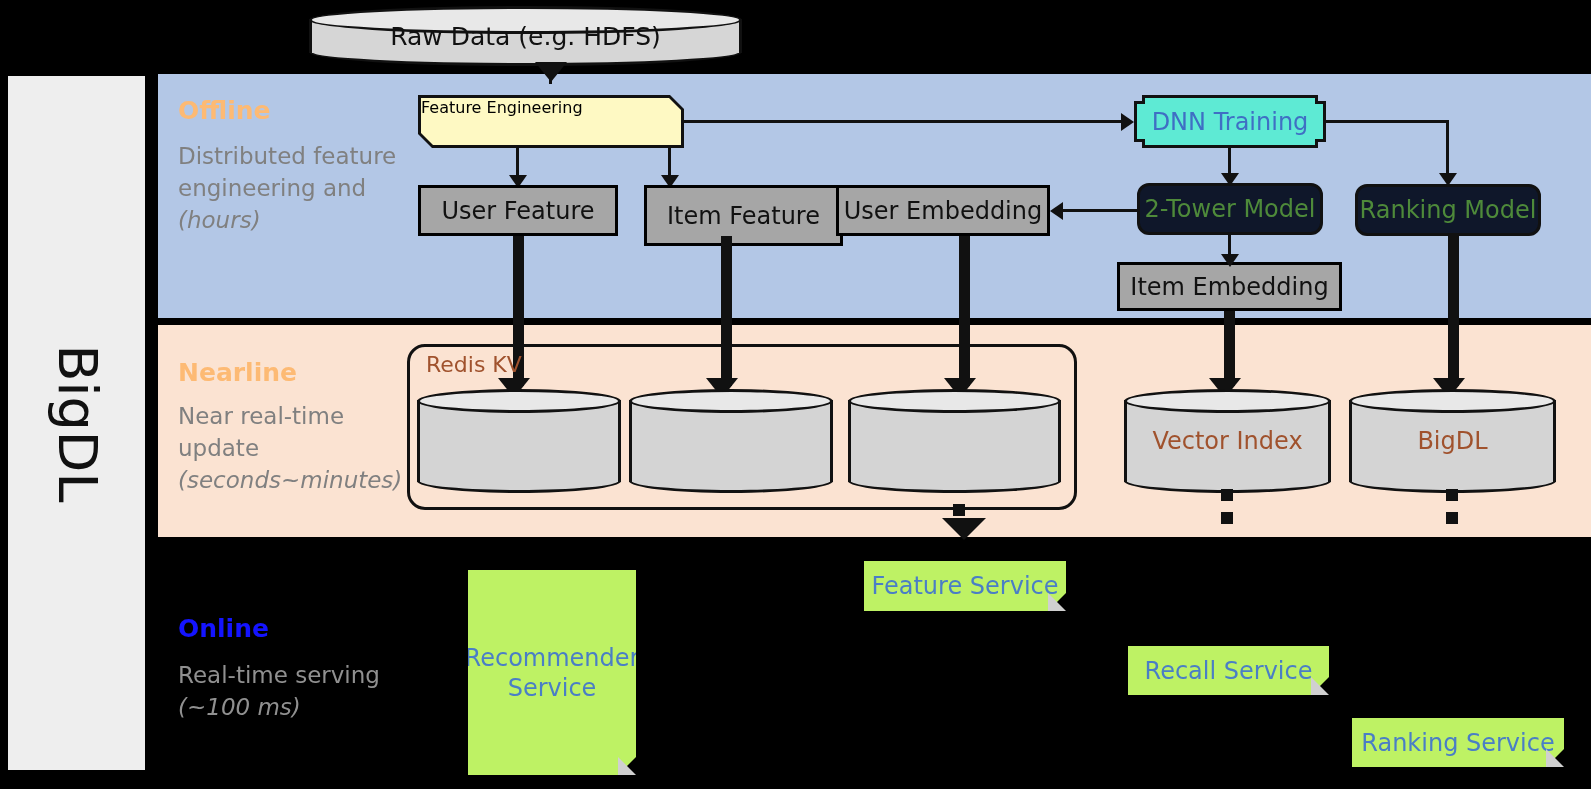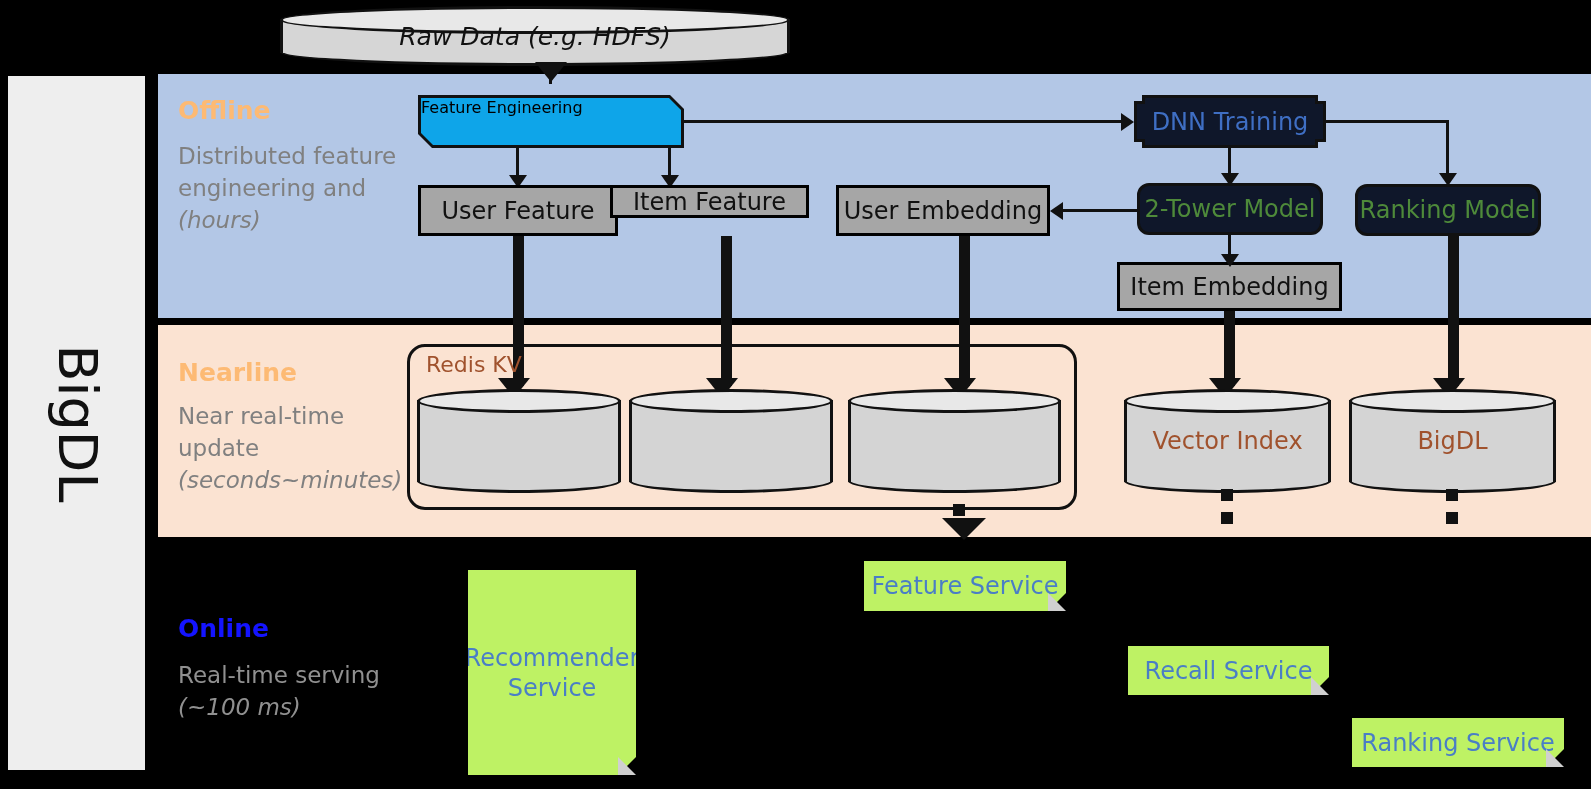--- a/index.html
+++ b/index.html
@@ -40,46 +40,46 @@
   .greybox{background:#a6a6a6;border:3px solid #000;color:#111;font-size:24px;}
 
   
   .procbox{background:#0f172a;border:3px solid #111;border-radius:12px;font-size:24px;}
   .procbox.green{color:#4e8a3a;}
   #fe-outline{position:absolute;left:418px;top:95px;width:266px;height:53px;
     clip-path:polygon(0 0, calc(100% - 14px) 0, 100% 14px, 100% 100%, 14px 100%, 0 calc(100% - 14px));
     background:#111;}
   #fe-inner{position:absolute;left:421px;top:98px;width:260px;height:47px;
     clip-path:polygon(0 0, calc(100% - 12px) 0, 100% 12px, 100% 100%, 12px 100%, 0 calc(100% - 12px));
-    background:#0ea5e9;}
+    background:#fef9c3;}
 
   
   #dnn-outline{position:absolute;left:1134px;top:95px;width:192px;height:53px;background:#111;
     clip-path:polygon(8px 0,calc(100% - 8px) 0,calc(100% - 8px) 6px,100% 6px,100% calc(100% - 6px),
       calc(100% - 8px) calc(100% - 6px),calc(100% - 8px) 100%,8px 100%,8px calc(100% - 6px),
       0 calc(100% - 6px),0 6px,8px 6px);}
-  #dnn-inner{position:absolute;left:1137px;top:98px;width:186px;height:47px;background:#0f172a;
+  #dnn-inner{position:absolute;left:1137px;top:98px;width:186px;height:47px;background:#5eead4;
     clip-path:polygon(8px 0,calc(100% - 8px) 0,calc(100% - 8px) 6px,100% 6px,100% calc(100% - 6px),
       calc(100% - 8px) calc(100% - 6px),calc(100% - 8px) 100%,8px 100%,8px calc(100% - 6px),
       0 calc(100% - 6px),0 6px,8px 6px);
     display:flex;align-items:center;justify-content:center;color:#3f6fc4;font-size:24px;}
 
   
   .cyl{position:absolute;}
   .cyl .body{position:absolute;left:0;right:0;top:11px;bottom:11px;background:#d4d4d4;
              border-left:3px solid #111;border-right:3px solid #111;}
   .cyl .top{position:absolute;left:0;right:0;top:0;height:24px;border-radius:50%;
             background:#e8e8e8;border:3px solid #111;box-sizing:border-box;}
   .cyl .bot{position:absolute;left:0;right:0;bottom:0;height:24px;border-radius:50%;
             background:#d4d4d4;border:3px solid #111;box-sizing:border-box;}
   .cyl .lbl{position:absolute;left:0;right:0;top:0;bottom:0;display:flex;align-items:center;
             justify-content:center;color:#a0522d;font-size:24px;z-index:3;}
 
   
-  #raw-data{left:280px;top:6px;width:510px;height:60px;font-style:italic;}
+  #raw-data{left:309px;top:6px;width:433px;height:60px;}
   #raw-data .top{height:28px;background:#e8e8e8;}
   #raw-data .bot{height:28px;background:#d6d6d6;}
   #raw-data .body{top:13px;bottom:13px;background:#d6d6d6;}
   #raw-data .lbl{color:#111;font-size:25px;}
 
   
   #redis-kv{position:absolute;left:407px;top:344px;width:664px;height:160px;
             border:3px solid #111;border-radius:18px;background:transparent;}
   #redis-kv-label{position:absolute;left:426px;top:352px;color:#a0522d;font-size:22px;}
 
@@ -159,21 +159,21 @@
   <div class="ln thin-v" style="left:1228px;top:148px;height:28px;"></div>
   <div class="ahead-d" style="left:1221px;top:173px;"></div>
 
   <div class="ln thin-h" style="left:1326px;top:120px;width:123px;"></div>
   <div class="ln thin-v" style="left:1446px;top:120px;height:56px;"></div>
   <div class="ahead-d" style="left:1439px;top:173px;"></div>
 
   <div class="node greybox" id="user-feature" style="left:418px;top:185px;width:200px;height:51px;">
     <span>User Feature</span>
   </div>
-  <div class="node greybox" id="item-feature" style="left:610px;top:185px;width:199px;height:33px;">
+  <div class="node greybox" id="item-feature" style="left:644px;top:185px;width:199px;height:61px;">
     <span>Item Feature</span>
   </div>
   <div class="node greybox" id="user-embedding" style="left:836px;top:185px;width:214px;height:51px;">
     <span>User Embedding</span>
   </div>
   <div class="node greybox" id="item-embedding" style="left:1117px;top:262px;width:225px;height:49px;">
     <span>Item Embedding</span>
   </div>
 
   <div class="node procbox green" id="two-tower" style="left:1137px;top:183px;width:186px;height:52px;">

